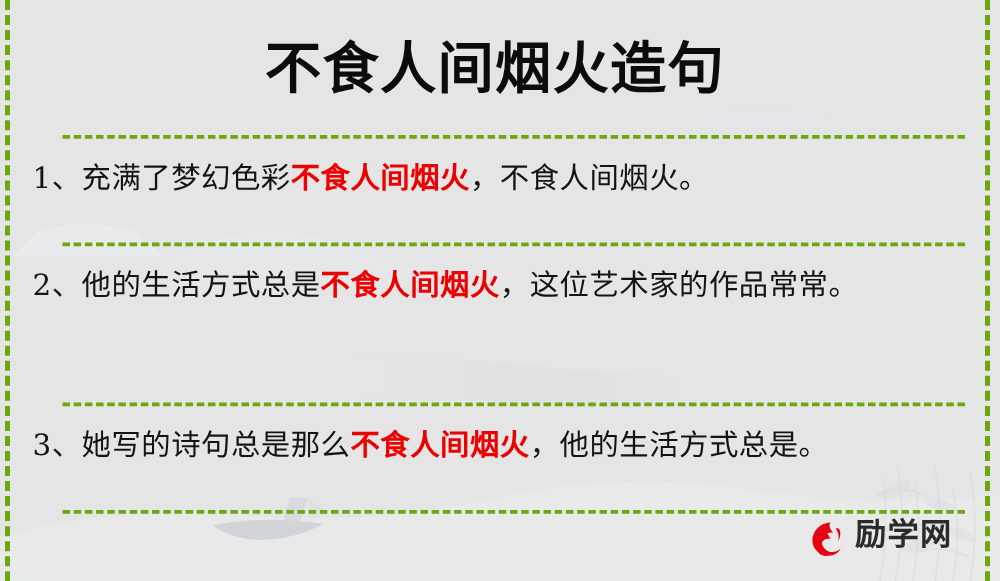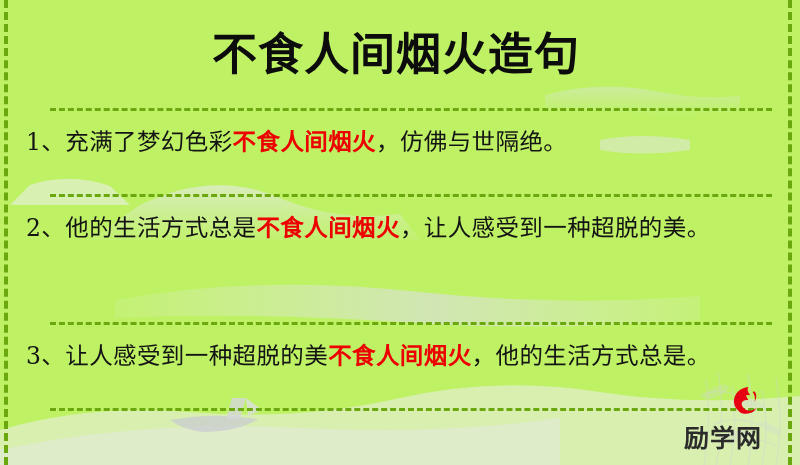--- a/index.html
+++ b/index.html
@@ -6,21 +6,21 @@
   html, body {
     margin: 0;
     padding: 0;
     background: #ffffff;
   }
 
   .page {
     position: relative;
     width: 800px;
     height: 465px;
-    background: #bef264;
+    background: #e5e5e5;
     overflow: hidden;
     font-family: "DejaVu Serif", "Liberation Serif", serif;
     box-sizing: border-box;
   }
 
   
   .bg-layer {
     position: absolute;
     inset: 0;
     pointer-events: none;
@@ -103,23 +103,22 @@
     bottom: 0;
     height: 78px;
     z-index: 6;
   }
 
   .logo {
     position: absolute;
     right: 38px;
     bottom: 14px;
     display: flex;
-    align-items: flex-end;
+    align-items: flex-start;
     gap: 6px;
-    flex-direction: column;
   }
 
   .logo-mark {
     width: 36px;
     height: 36px;
     flex: none;
   }
 
   .logo-text {
     font-family: "DejaVu Sans", "Liberation Sans", sans-serif;
@@ -192,29 +191,29 @@
   <div class="edge-border right"></div>
 
   <div class="content">
 
     <div class="title-wrap">
       <h1 class="page-title">不食人间烟火造句</h1>
     </div>
 
     <div class="divider"></div>
 
-    <p class="sentence sent-1"><span>1、</span><span>充满了梦幻色彩</span><span class="kw">不食人间烟火</span><span>，仿佛与世隔绝。</span></p>
-
-    <div class="divider"></div>
-
-    <p class="sentence sent-2"><span>2、</span><span>他的生活方式总是</span><span class="kw">不食人间烟火</span><span>，让人感受到一种超脱的美。</span></p>
-
-    <div class="divider"></div>
-
-    <p class="sentence sent-3"><span>3、</span><span>让人感受到一种超脱的美</span><span class="kw">不食人间烟火</span><span>，他的生活方式总是。</span></p>
+    <p class="sentence sent-1"><span>1、</span><span>充满了梦幻色彩</span><span class="kw">不食人间烟火</span><span>，不食人间烟火。</span></p>
+
+    <div class="divider"></div>
+
+    <p class="sentence sent-2"><span>2、</span><span>他的生活方式总是</span><span class="kw">不食人间烟火</span><span>，这位艺术家的作品常常。</span></p>
+
+    <div class="divider"></div>
+
+    <p class="sentence sent-3"><span>3、</span><span>她写的诗句总是那么</span><span class="kw">不食人间烟火</span><span>，他的生活方式总是。</span></p>
 
     <div class="divider"></div>
 
   </div>
 
   <div class="footer">
     <div class="logo">
       <svg class="logo-mark" viewBox="0 0 100 100" aria-hidden="true">
         <path d="M62,8 C40,10 22,26 22,48 C22,68 38,82 58,82 C70,82 80,76 85,66 C76,74 66,76 57,72 C45,67 40,54 45,43 C49,34 58,29 68,31 C60,22 58,15 62,8 Z" fill="#e60012"></path>
         <path d="M52,30 C36,33 26,46 28,60 C30,72 40,79 52,77 C43,72 39,63 42,55 C45,47 53,43 62,45 C58,37 56,33 52,30 Z" fill="#e60012"></path>

